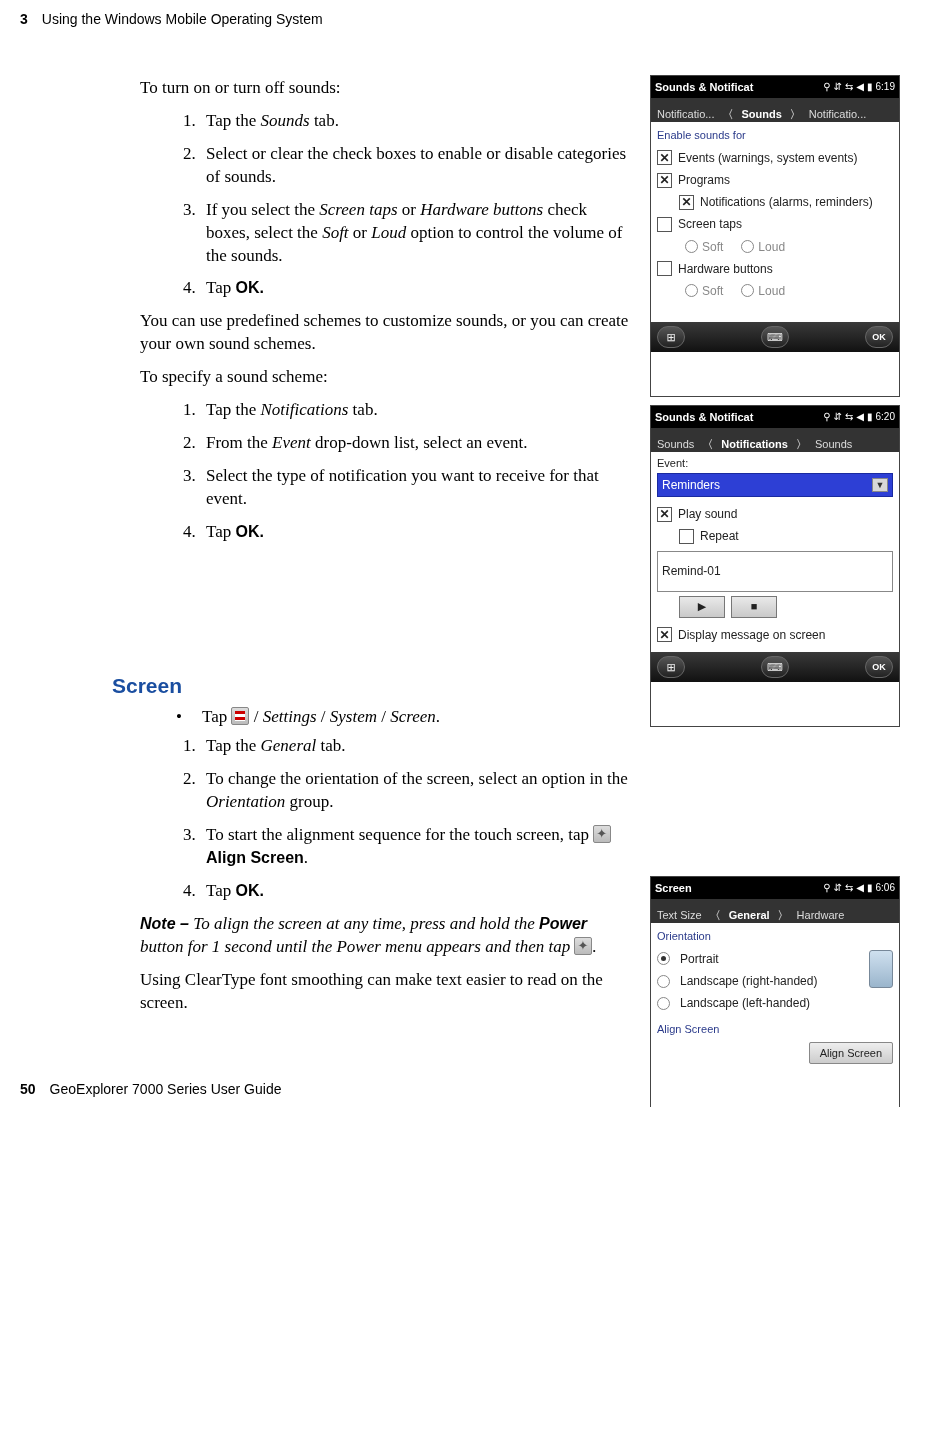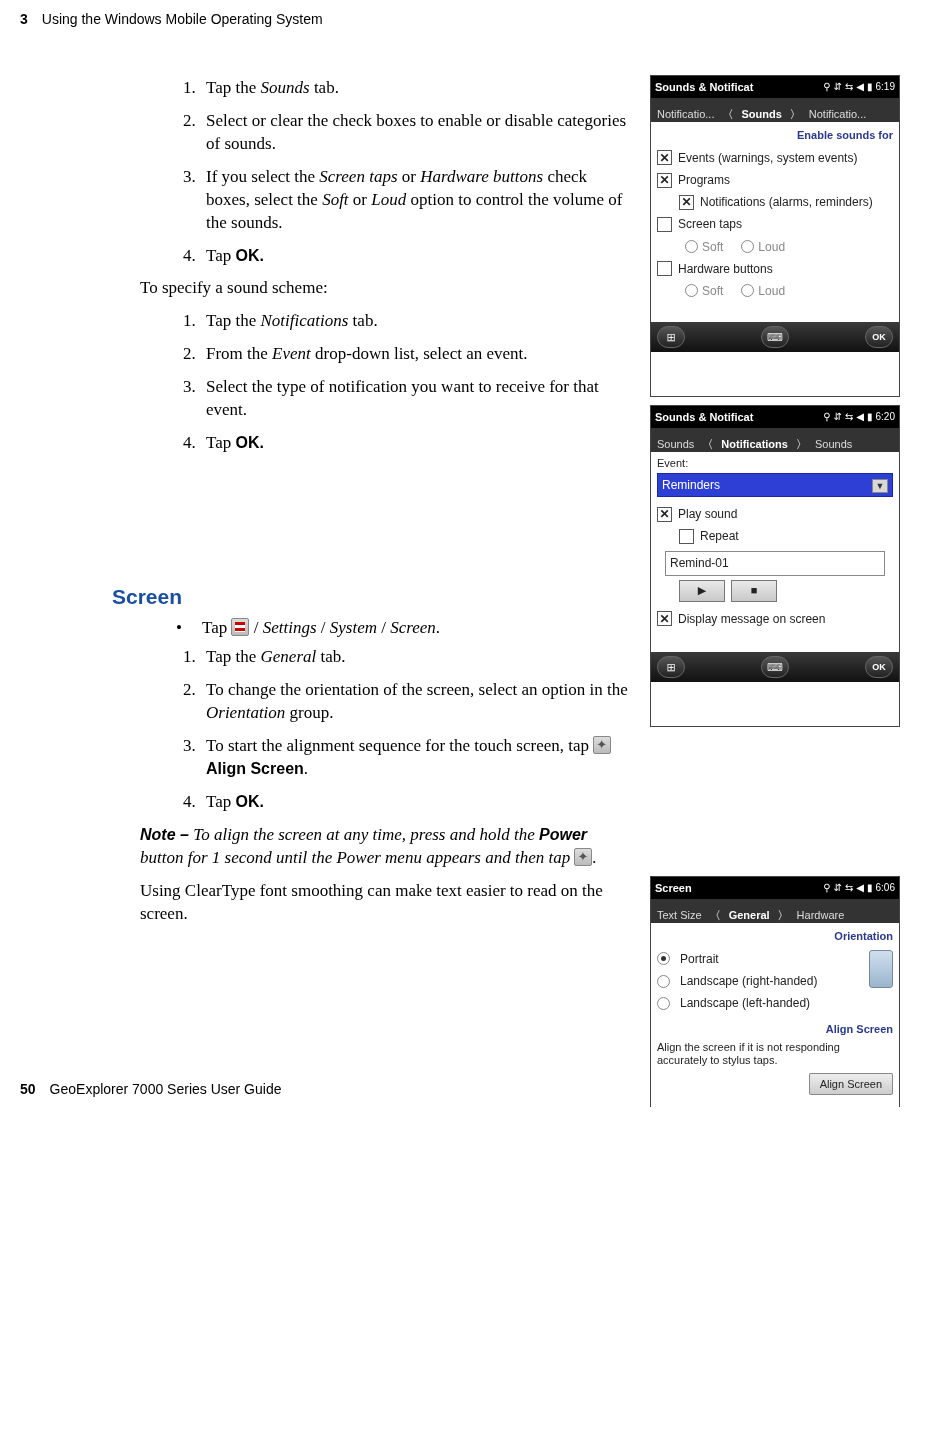--- a/index.html
+++ b/index.html
@@ -92,21 +92,21 @@
   .device .titlebar .ttl { flex:1; font-weight: bold; }
   .device .titlebar .ico { margin-left: 3px; font-size: 10px; }
   .device .tabs {
     background: #333; color:#ddd; display:flex; align-items:flex-end;
     height: 24px; font-size: 11px;
   }
   .device .tabs .tab { padding: 0 6px; }
   .device .tabs .tab.active { color:#fff; font-weight:bold; }
   .device .tabs .arrow { color:#bbb; padding:0 2px; font-weight:bold; }
   .device .body { background:#fff; padding: 4px 6px; min-height: 200px; }
-  .device .section-lbl { color:#2a3a8a; font-weight:bold; font-size:11px; margin:2px 0 4px;text-align:right; }
+  .device .section-lbl { color:#2a3a8a; font-weight:normal; font-size:11px; margin:2px 0 4px; }
   .device .chk { display:flex; align-items:center; gap:6px; padding:3px 0; }
   .device .chkbox {
     width:15px; height:15px; border:1px solid #555; display:inline-flex;
     align-items:center; justify-content:center; font-size:12px; font-weight:bold;
     line-height:1;
   }
   .device .sub { padding-left: 22px; }
   .device .radiorow { display:flex; gap:18px; padding:3px 0 3px 28px; color:#888; }
   .device .radio { width:13px;height:13px;border:1px solid #888;border-radius:50%; display:inline-block; vertical-align:-2px; margin-right:4px; position:relative;}
   .device .radio.on::after { content:""; position:absolute; left:3px; top:3px; width:5px; height:5px; background:#333; border-radius:50%; }
@@ -119,29 +119,29 @@
     background: linear-gradient(#555,#222); display:inline-flex;
     align-items:center; justify-content:center; color:#eee; font-size:11px;
   }
   .device .okbtn {
     width:28px; height:22px; border:1px solid #666; border-radius:11px;
     background: linear-gradient(#555,#222); display:inline-flex;
     align-items:center; justify-content:center; color:#fff; font-size:9px; font-weight:bold;
   }
   .device .dropdown {
     background:#2d3fd5; color:#fff; border:1px solid #1a2aa0;
-    display:flex; align-items:flex-end; justify-content:space-between;
+    display:flex; align-items:center; justify-content:space-between;
     padding:3px 4px; margin:2px 0 6px;
   }
   .device .dropdown .dd-arrow {
     width:16px; height:14px; background:#d8d8d8; border:1px solid #888;
     display:inline-flex; align-items:center; justify-content:center; color:#333; font-size:9px;
   }
   .device .soundsel {
-    border:1px solid #888; padding:3px 4px; margin:4px 8px; background:#fff;
+    border:1px solid #888; padding:11px 4px; margin:4px 0; background:#fff;
   }
   .device .playrow {
     display:flex; gap:6px; margin:4px 0 6px;
   }
   .device .playbtn {
     width:46px; height:22px; border:1px solid #777;
     background:linear-gradient(#e9e9e9,#c9c9c9); display:inline-flex;
     align-items:center; justify-content:center; font-size:11px;
   }
   .device .wm-btn {
@@ -292,40 +292,41 @@
         </div>
       <div class="chk">
           <span class="radio"></span>
           <span>Landscape (right-handed)</span>
         </div>
       <div class="chk">
           <span class="radio"></span>
           <span>Landscape (left-handed)</span>
         </div>
       <div class="section-lbl" style="margin-top:8px;">Align Screen</div>
-      <div class="helptxt">Align the screen if it is not responding accurately to stylus taps.</div>
       <div style="text-align:right; margin-top:8px;">
         <span class="wm-btn">Align Screen</span>
       </div>
     </div>
     <div class="navbar">
       <span class="navbtn">⊞</span>
       <span class="navbtn">⌨</span>
       <span class="okbtn">OK</span>
     </div>
   </div>
 
   <div class="content">
     <div class="col-left">
+      <div class="para">To turn on or turn off sounds:</div>
       <ol class="num">
         <li><span>Tap the </span><span class="italic">Sounds</span><span> tab.</span></li>
         <li>Select or clear the check boxes to enable or disable categories of sounds.</li>
         <li><span>If you select the </span><span class="italic">Screen taps</span><span> or </span><span class="italic">Hardware buttons</span><span> check boxes, select the </span><span class="italic">Soft</span><span> or </span><span class="italic">Loud</span><span> option to control the volume of the sounds.</span></li>
         <li><span>Tap </span><span class="boldsans">OK.</span></li>
       </ol>
+      <div class="para">You can use predefined schemes to customize sounds, or you can create your own sound schemes.</div>
       <div class="para">To specify a sound scheme:</div>
       <ol class="num">
         <li><span>Tap the </span><span class="italic">Notifications</span><span> tab.</span></li>
         <li><span>From the </span><span class="italic">Event</span><span> drop-down list, select an event.</span></li>
         <li>Select the type of notification you want to receive for that event.</li>
         <li><span>Tap </span><span class="boldsans">OK.</span></li>
       </ol>
     </div>
 
     <div style="height:90px"></div>

